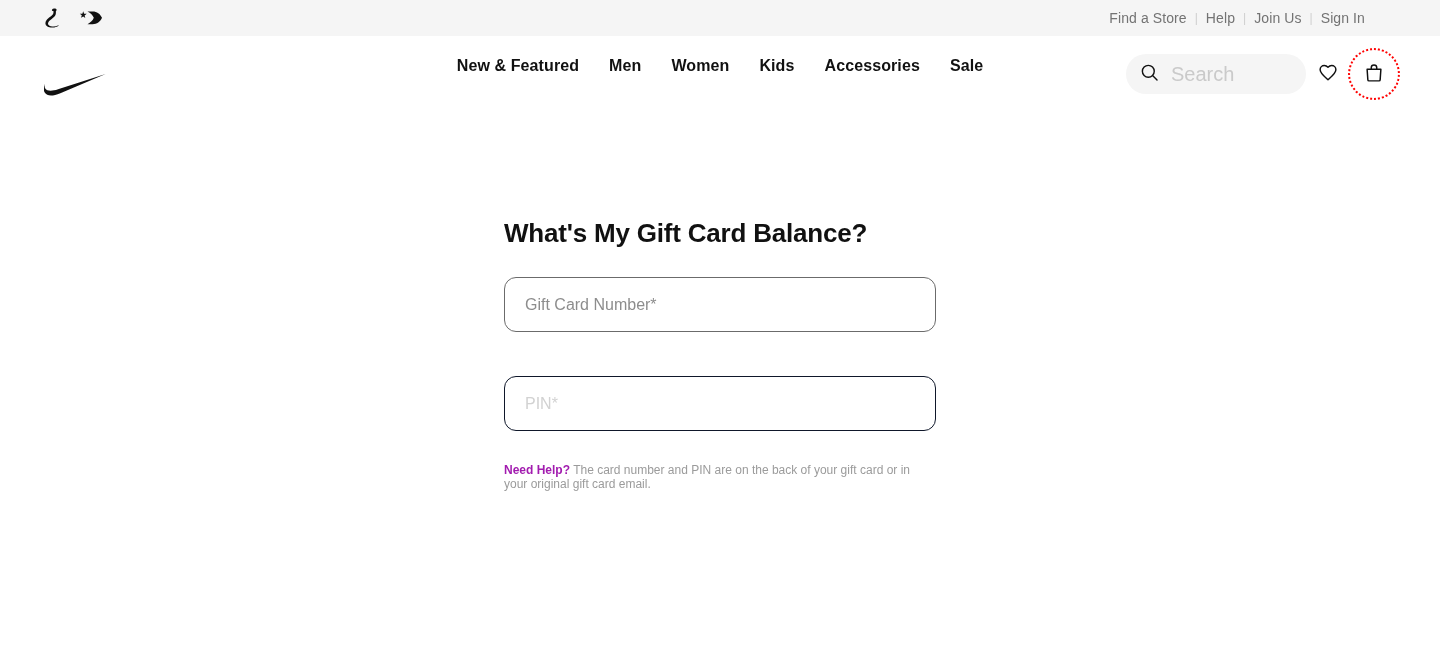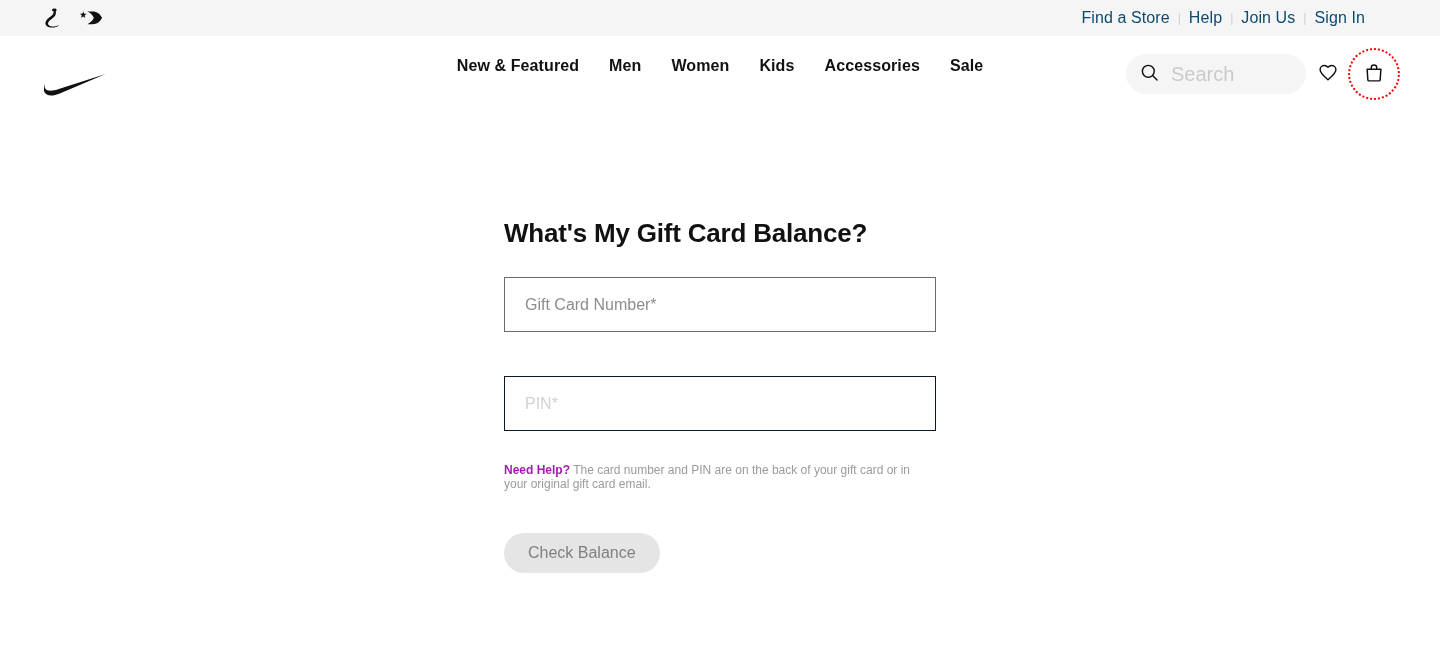--- a/index.html
+++ b/index.html
@@ -36,23 +36,23 @@
     justify-content: center;
     height: 24px;
   }
   .topbar-right {
     display: flex;
     align-items: center;
     height: 100%;
     padding-right: 44px;
   }
   .util-link {
-    font-size: 16px;
+    font-size: 14px;
     line-height: 1;
-    color: #0c4a6e;
+    color: #737373;
     text-decoration: none;
     padding: 0 7px;
     font-weight: 400;
     letter-spacing: .1px;
     cursor: pointer;
   }
   .util-sep {
     font-size: 12px;
     color: #cfcfcf;
     padding: 0 1px;
@@ -163,21 +163,21 @@
   .page-title {
     font-size: 26px;
     font-weight: bold;
     color: #111111;
     margin: 0 0 28px 0;
     letter-spacing: -.2px;
   }
   .field {
     width: 432px;
     height: 55px;
-    border-radius: 0;
+    border-radius: 12px;
     background: #ffffff;
     display: flex;
     align-items: center;
     padding: 0 20px;
     font-size: 16px;
     font-family: "Liberation Sans", sans-serif;
     outline: none;
     color: #111111;
   }
   .field-primary {
@@ -300,15 +300,14 @@
 
     <input class="field field-primary" type="text" placeholder="Gift Card Number*" style="">
 
     <input class="field field-secondary" type="text" placeholder="PIN*" style="">
 
     <p class="help-text">
       <span class="help-strong">Need Help?</span>
       <span>The card number and PIN are on the back of your gift card or in your original gift card email.</span>
     </p>
 
-    <button class="submit-btn">Check Balance</button>
   </div>
 </main>
 
 </body></html>

